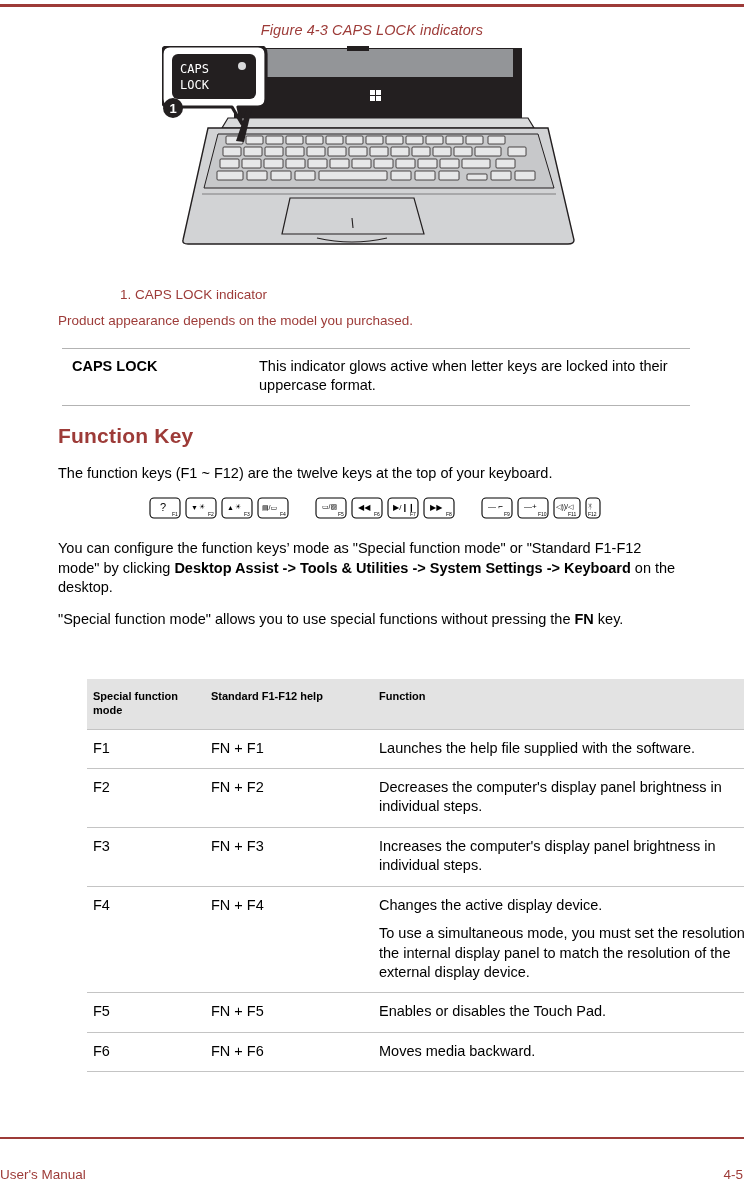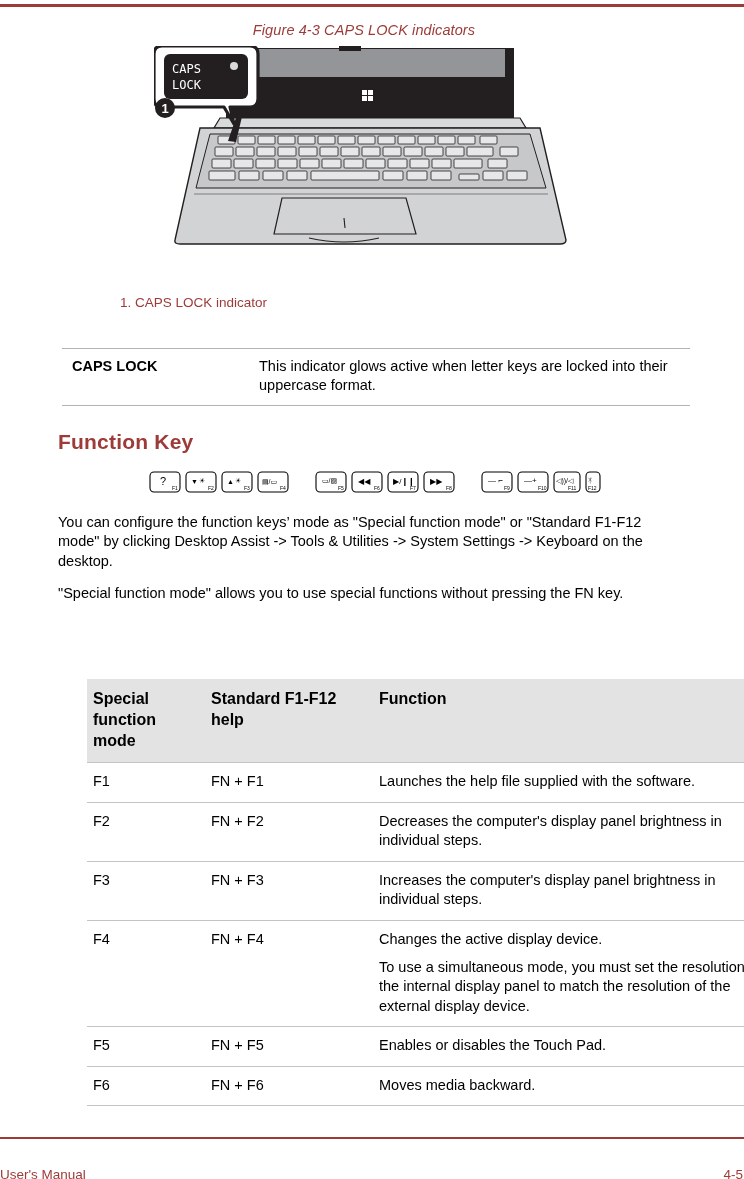--- a/index.html
+++ b/index.html
@@ -25,21 +25,21 @@
     position: absolute;
     top: 4px;
     left: 0;
     width: 744px;
     height: 3px;
     background: #9d3b38;
   }
   .content {
     position: absolute;
     top: 22px;
-    left: 50px;
+    left: 58px;
     width: 628px;
   }
 
   
   .figure-caption {
     text-align: center;
     color: #9d3b38;
     font-style: italic;
     font-size: 14.5px;
     margin: 0 0 8px 0;
@@ -99,39 +99,39 @@
     font-weight: bold;
     margin: 32px 0 16px 0;
     letter-spacing: 0.2px;
   }
 
   p.body {
     font-size: 14.5px;
     line-height: 1.33;
     margin: 0 0 13px 0;
   }
-  p.body b { font-weight: normal; }
+  p.body b { font-weight: bold; }
 
   
   .fkeys {
     text-align: center;
     margin: 12px 0 13px 0;
   }
 
   
   .fn-table {
     border-collapse: collapse;
     width: 686px;
     margin: 4px 0 0 58px;
     table-layout: fixed;
   }
   .fn-table th {
     background: #e3e3e3;
     text-align: left;
-    font-size: 16px;
+    font-size: 11px;
     font-weight: bold;
     padding: 9px 6px 11px 6px;
     line-height: 1.3;
     vertical-align: top;
     border-top: 1px solid #e3e3e3;
   }
   .fn-table td {
     font-size: 14.5px;
     padding: 9px 6px 10px 6px;
     line-height: 1.34;
@@ -287,36 +287,38 @@
 
         <g>
           <circle cx="11" cy="62" r="10" fill="#231f20"></circle>
           <text x="11" y="67" fill="#ffffff" text-anchor="middle" font-family="'Liberation Sans', sans-serif" font-size="13" font-weight="bold">1</text>
         </g>
       </svg>
     </div>
 
   </div>
 
-  <div class="fig-legend" style="position:absolute; top:285px; left:58px;">1. CAPS LOCK indicator</div>
-
+  <div class="fig-legend" style="position:absolute; top:277px; left:58px;">1. CAPS LOCK indicator</div>
+
+  <div class="fig-note" style="position:absolute; top:313px; left:58px; margin:0;">Product appearance depends on the model you purchased.</div>
 
   <table class="def-table" style="position:absolute; top:344px; left:58px; margin:4px;">
     <tbody>
       <tr>
         <td class="term">CAPS LOCK</td>
         <td>This indicator glows active when letter keys are locked into their uppercase format.</td>
       </tr>
     </tbody>
   </table>
 
   <div style="position:absolute; top:420px; left:58px; width:628px;">
 
-    <h2 class="section-title" style="margin-top:10px;">Function Key</h2>
-
+    <h2 class="section-title" style="margin-top:4px;">Function Key</h2>
+
+    <p class="body">The function keys (F1 ~ F12) are the twelve keys at the top of your keyboard.</p>
 
     <div class="fkeys">
       <svg width="460" height="26" viewBox="0 0 460 26">
         <g fill="#ffffff" stroke="#000000" stroke-width="1.1">
           <rect x="8" y="2" width="30" height="20" rx="4"></rect>
           <rect x="44" y="2" width="30" height="20" rx="4"></rect>
           <rect x="80" y="2" width="30" height="20" rx="4"></rect>
           <rect x="116" y="2" width="30" height="20" rx="4"></rect>
           <rect x="174" y="2" width="30" height="20" rx="4"></rect>
           <rect x="210" y="2" width="30" height="20" rx="4"></rect>

